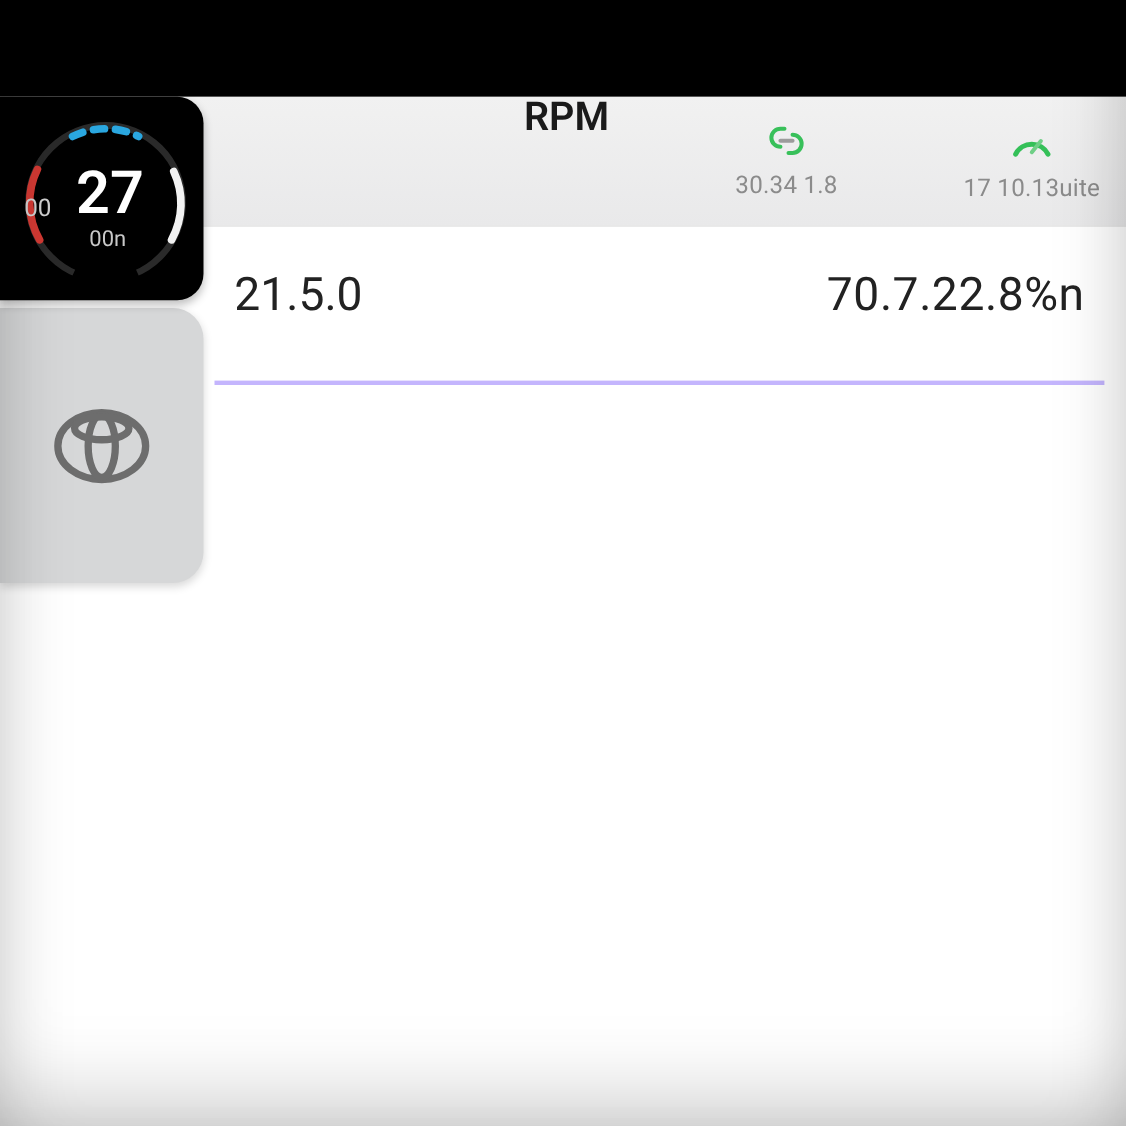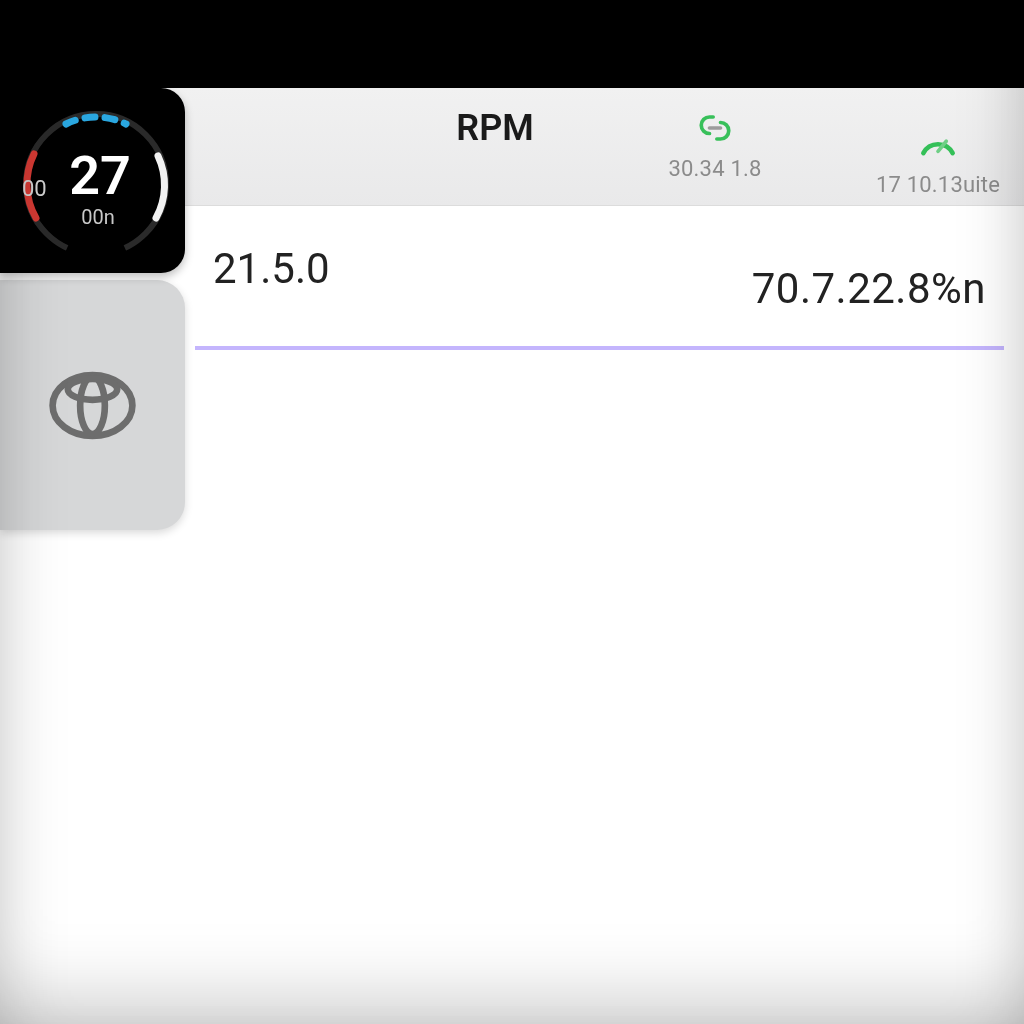--- a/index.html
+++ b/index.html
@@ -26,41 +26,41 @@
     background: linear-gradient(#f1f1f1, #e9e9ea);
     border-bottom: 1px solid #dcdcdc;
     z-index: 2;
   }
   .metric-cell { position: absolute; top: 0; height: 118px; text-align: center; }
   .metric-cell .title { font-size: 30px; font-weight: 600; color: #3c3c3c; line-height: 1; }
   .metric-cell .title.rpm { font-size: 36px; color: #1a1a1a; }
   .metric-cell .sub { font-size: 22px; color: #8b8b8b; margin-top: 6px; letter-spacing: .2px; }
   .metric-icon { width: 44px; height: 44px; margin: 14px auto 4px; display: block; }
   .metric-cell.fuel    { left: 225px; width: 140px; }
-  .metric-cell.rpm     { left: 410px; width: 170px; padding-top: 22px; }
+  .metric-cell.rpm     { left: 430px; width: 170px; }
   .metric-cell.link    { left: 640px; width: 150px; padding-top: 4px; }
-  .metric-cell.gauge2  { left: 858px; width: 160px; padding-top: 20px; }
+  .metric-cell.gauge2  { left: 858px; width: 160px; padding-top: 7px; }
 
   
   .brand-tile {
     position: absolute; left: 0; top: 280px; width: 185px; height: 250px;
     background: #d6d7d8; border-radius: 0 28px 28px 0;
     box-shadow: 0 3px 8px rgba(0,0,0,0.15);
     display: flex; align-items: center; justify-content: center;
     z-index: 3;
   }
   .brand-tile svg { width: 95px; height: 95px; }
 
   
   .value-row {
     position: absolute; left: 195px; right: 20px; top: 230px; height: 120px;
     border-bottom: 4px solid #c4b5fd;
   }
   .value-left  { position: absolute; left: 18px;  top: 14px; font-size: 42px; color: #222; }
-  .value-right { position: absolute; right: 18px; top: 14px; font-size: 42px; color: #222; letter-spacing: .5px; margin-top: 20px; }
+  .value-right { position: absolute; right: 18px; top: 14px; font-size: 42px; color: #222; letter-spacing: .5px; }
 
   
   .vignette {
     position: absolute; inset: 0; pointer-events: none;
     box-shadow: inset 0 -60px 80px -40px rgba(0,0,0,0.22),
                 inset -50px 0 70px -50px rgba(0,0,0,0.18),
                 inset 50px 0 70px -50px rgba(0,0,0,0.18);
     z-index: 5;
   }
 </style>

